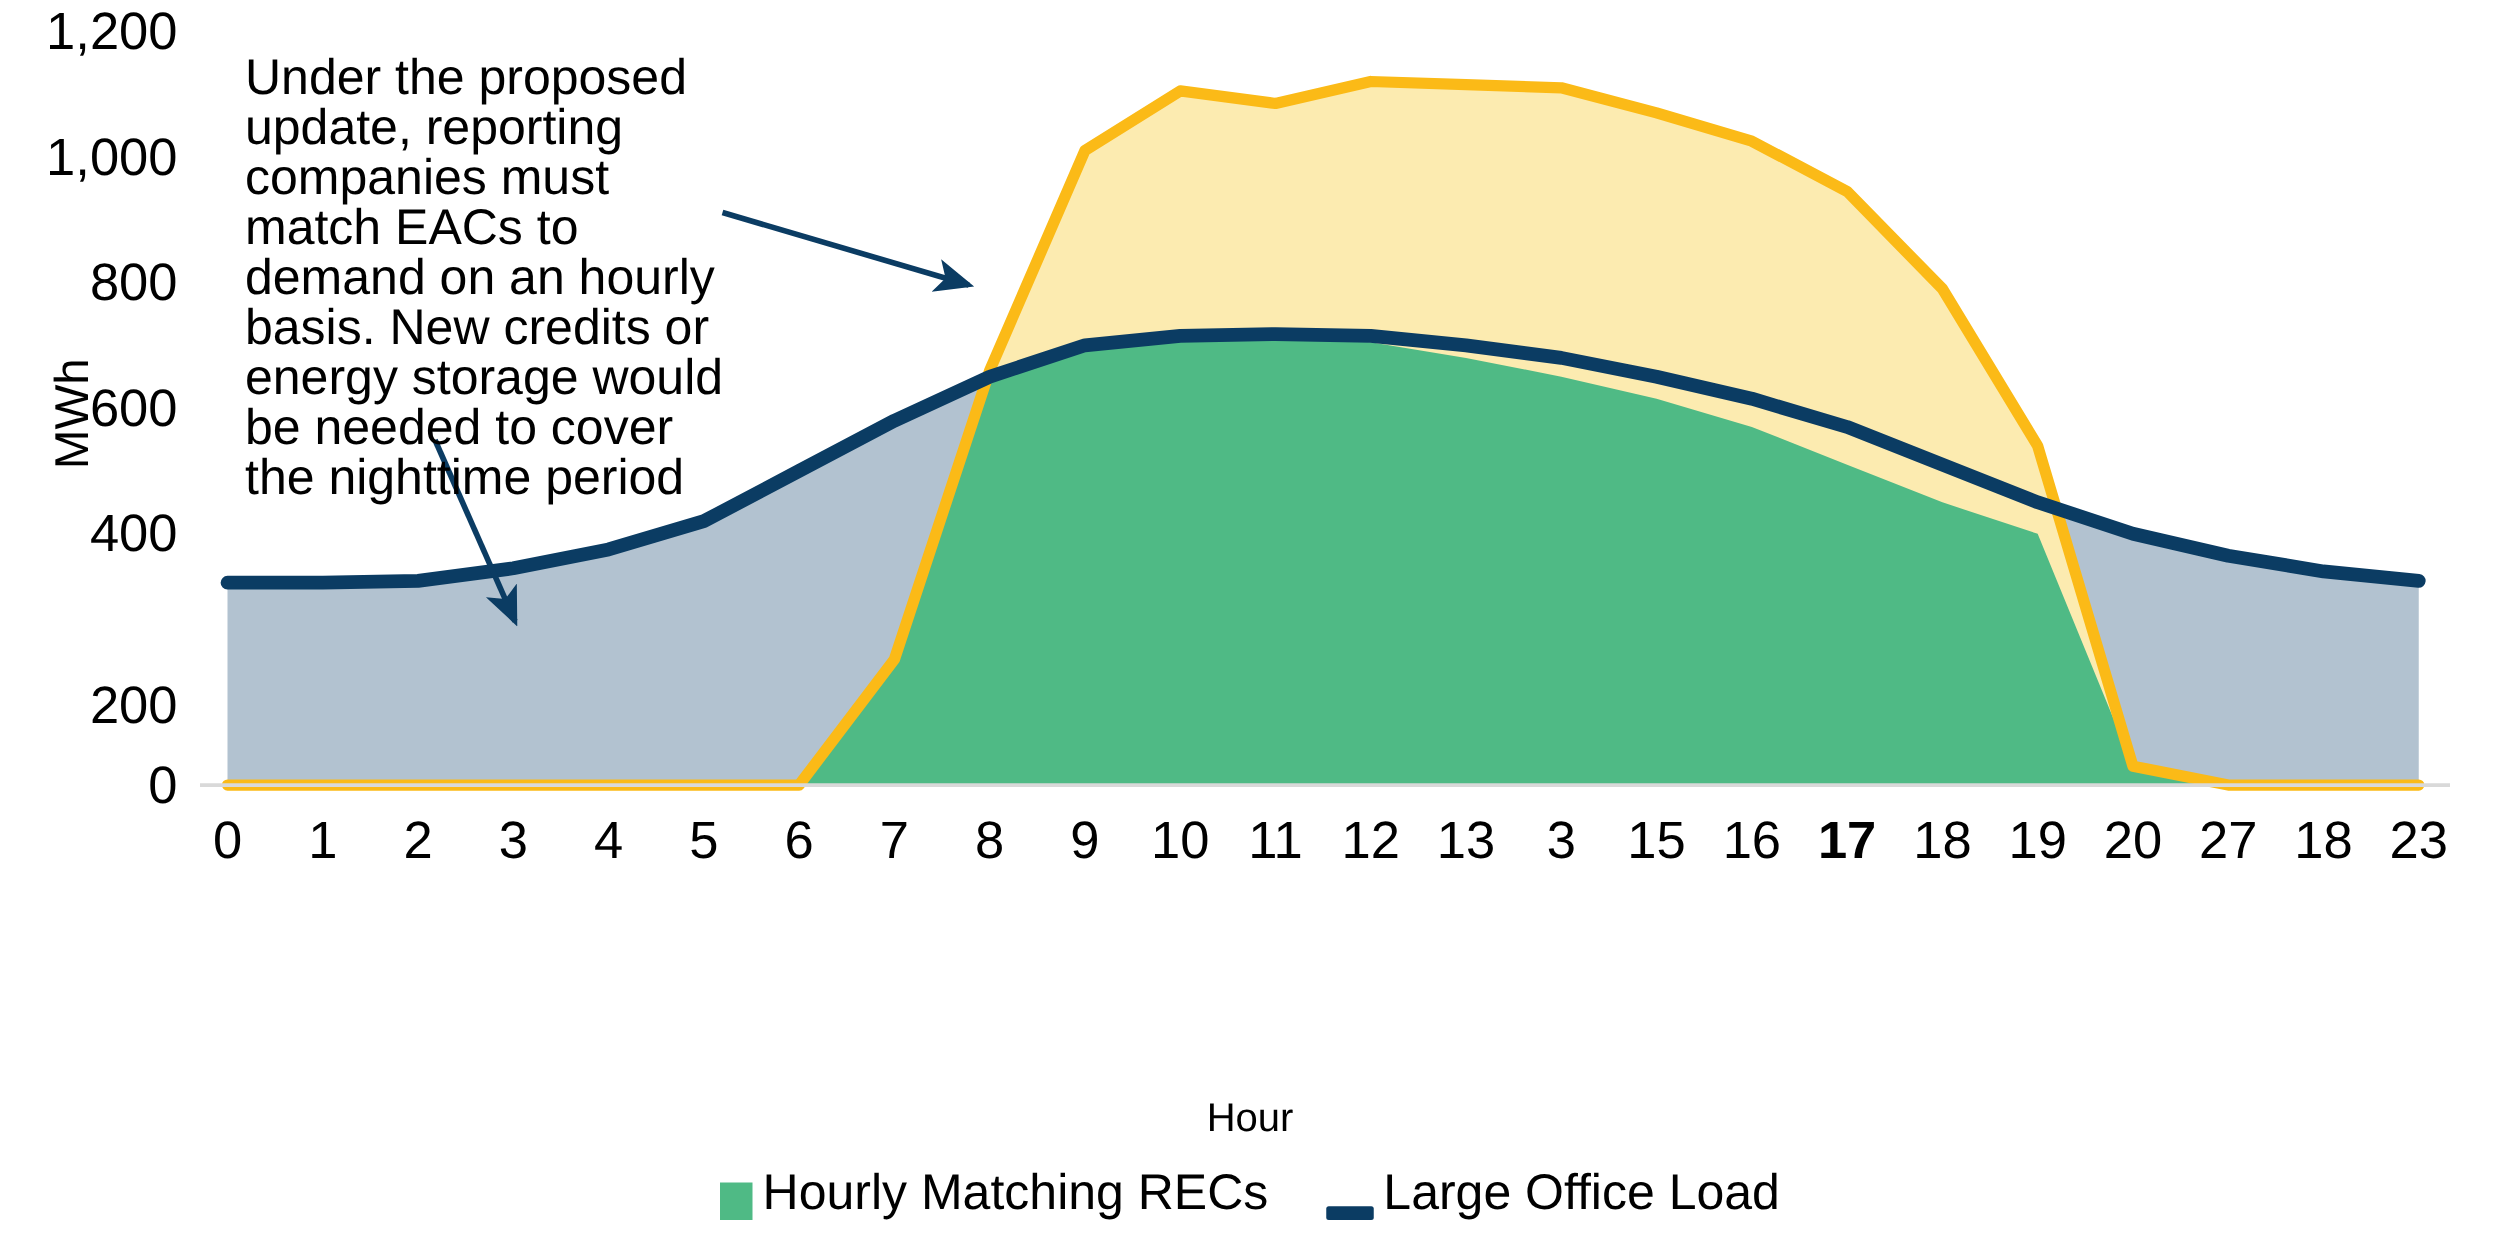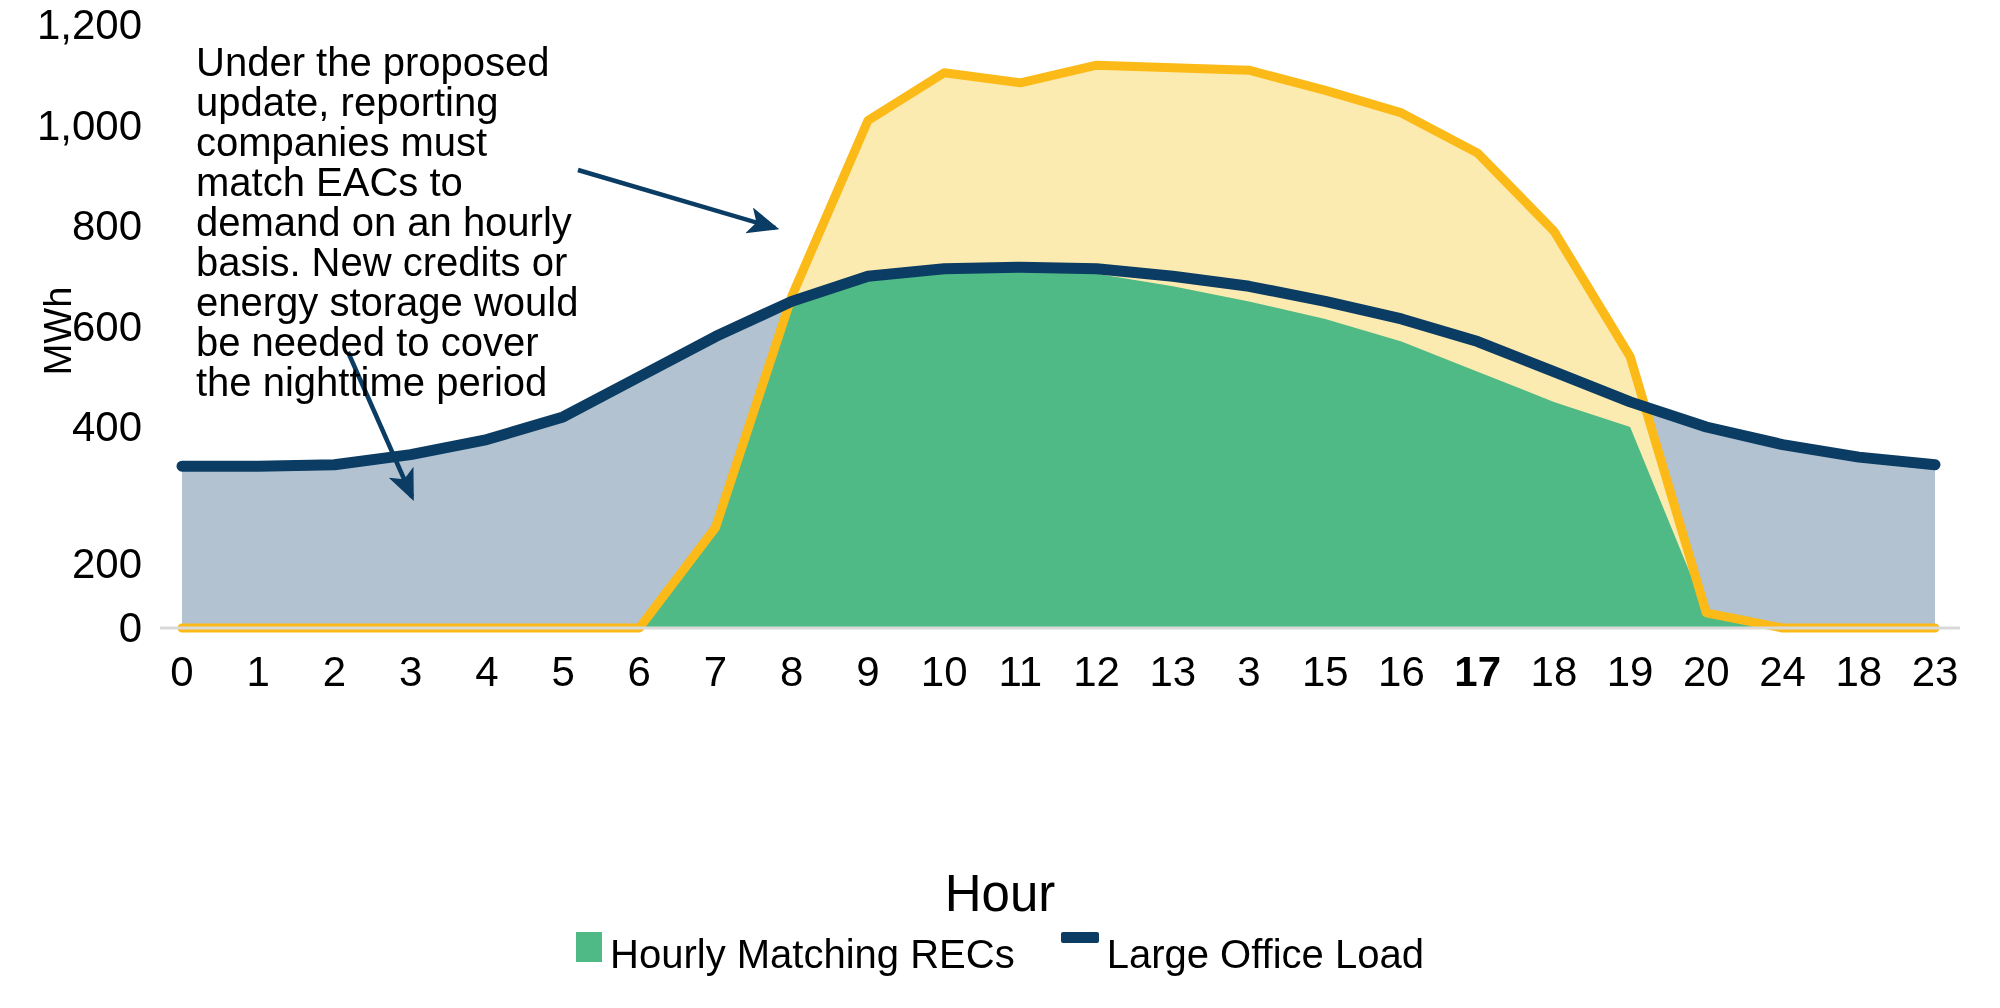--- a/index.html
+++ b/index.html
@@ -71,21 +71,21 @@
     font-size: 42px;
     line-height: 48px;
     color: #000;
   }
   #x-axis-title {
     position: absolute;
     left: 0;
     top: 872px;
     width: 2000px;
     text-align: center;
-    font-size: 51px;
+    font-size: 32px;
     line-height: 44px;
     color: #000;
   }
 
   
   #plot-svg {
     position: absolute;
     left: 0; top: 0;
     width: 2000px;
     height: 1008px;
@@ -109,21 +109,21 @@
     left: 0;
     top: 932px;
     width: 2000px;
     display: flex;
     justify-content: center;
     align-items: center;
     gap: 46px;
   }
   .legend-item {
     display: flex;
-    align-items: flex-start;
+    align-items: flex-end;
     gap: 8px;
   }
   .legend-label {
     font-size: 40px;
     line-height: 44px;
     color: #000;
     white-space: nowrap;
   }
   .swatch-square {
     width: 26px;
@@ -191,21 +191,21 @@
       <div class="x-tick-label" style="left: 860.391px;">11</div>
       <div class="x-tick-label" style="left: 936.609px; text-align: center;">12</div>
       <div class="x-tick-label" style="left: 1012.83px;">13</div>
       <div class="x-tick-label" style="left: 1089.04px;">3</div>
       <div class="x-tick-label" style="left: 1165.26px;">15</div>
       <div class="x-tick-label" style="left: 1241.48px;">16</div>
       <div class="x-tick-label" style="left: 1317.7px; font-weight: bold;">17</div>
       <div class="x-tick-label" style="left: 1393.91px;">18</div>
       <div class="x-tick-label" style="left: 1470.13px;">19</div>
       <div class="x-tick-label" style="left: 1546.35px;">20</div>
-      <div class="x-tick-label" style="left: 1622.57px;">24</div>
+      <div class="x-tick-label" style="left: 1622.57px;">27</div>
       <div class="x-tick-label" style="left: 1698.78px;">18</div>
       <div class="x-tick-label" style="left: 1775px;">23</div>
     </div>
 
   <div id="x-axis-title">Hour</div>
 
   <div id="legend">
       <div class="legend-item">
         <span class="swatch-square" style="background: rgb(79, 186, 133);"></span>
         <span class="legend-label">Hourly Matching RECs</span>

